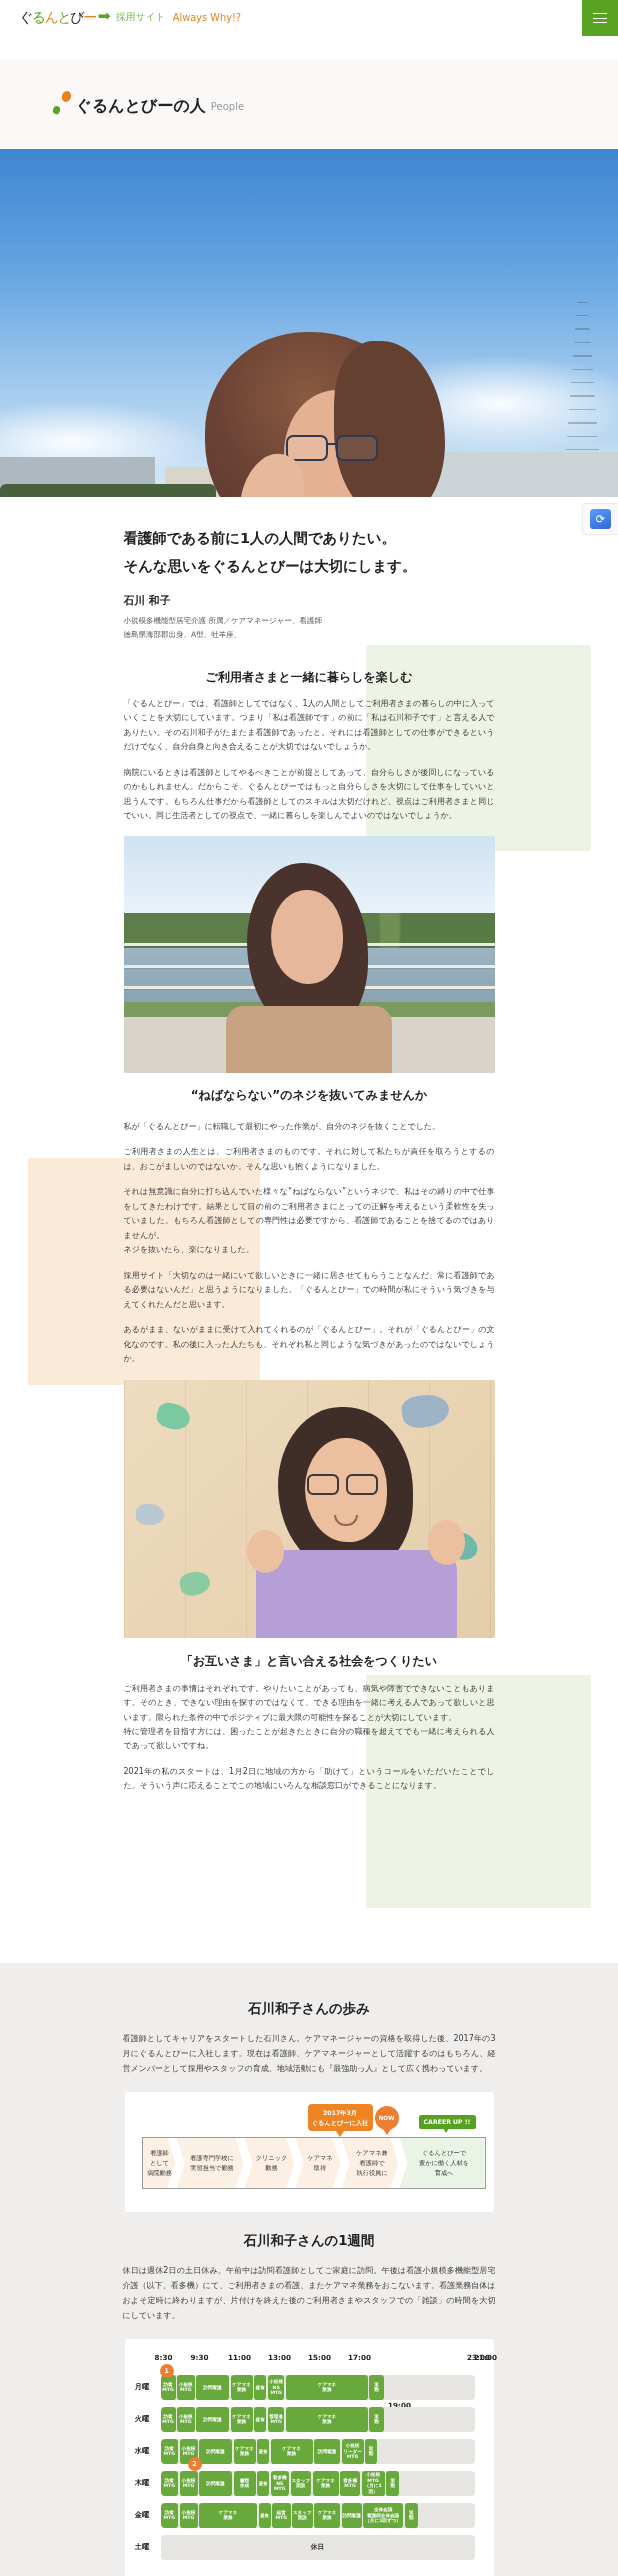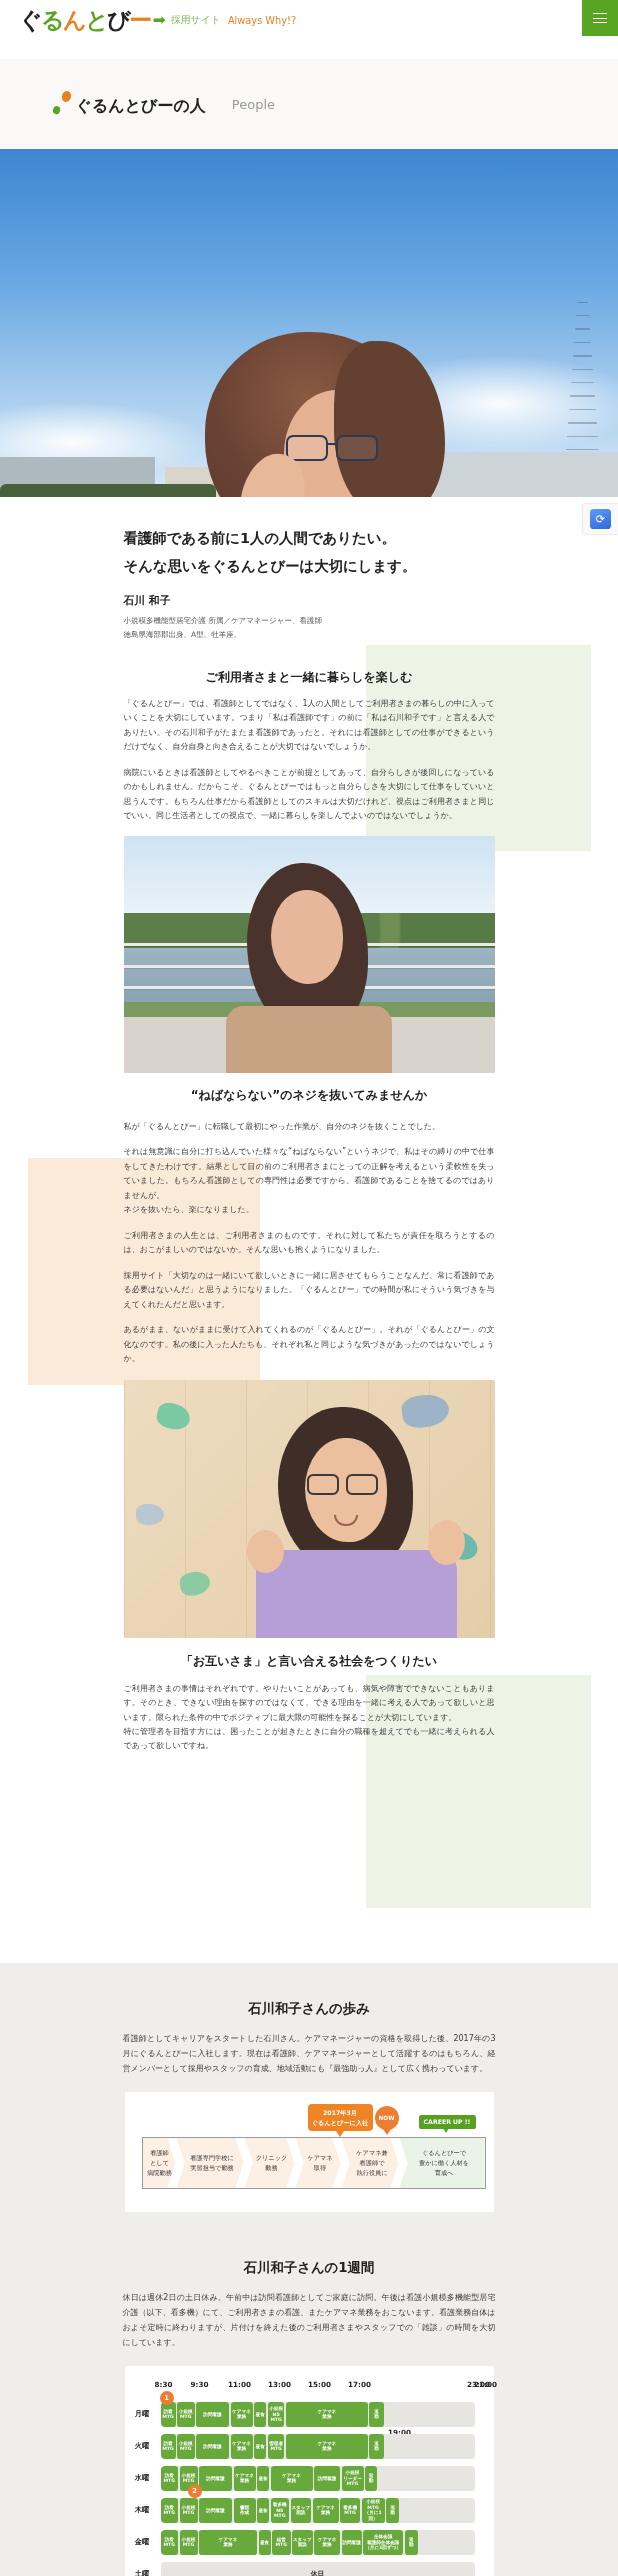--- a/index.html
+++ b/index.html
@@ -5,35 +5,35 @@
   * { box-sizing: border-box; }
   html,body { margin:0; padding:0; }
   body {
     width:618px; height:3091px; overflow:hidden; position:relative;
     background:#fff; font-family:"DejaVu Sans","Liberation Sans",sans-serif;
     color:#3c3c3c;
   }
   
   .site-header { height:59px; background:#fff; position:relative; }
   .logo { position:absolute; left:19px; top:9.3px; display:flex; align-items:center; cursor:pointer; }
-  .logo-mark { font-size:23px; font-weight:700; letter-spacing:-1.5px; line-height:1; }
+  .logo-mark { font-size:14px; font-weight:400; letter-spacing:-1.5px; line-height:1; }
   .logo-arrow { color:#5aa423; font-size:15.5px; margin-left:2.1px; line-height:1; }
   .logo-label { color:#7cb65a; font-size:9.8px; margin-left:5.2px; }
   .logo-tag { color:#e8821e; font-size:9.8px; margin-left:7.2px; }
   .menu-button { position:absolute; right:0; top:0; width:36px; height:36px; background:#5aa423;
     display:flex; flex-direction:column; align-items:center; justify-content:center; gap:3.6px; cursor:pointer; }
   .menu-bar { width:13.4px; height:1px; background:#fff; }
   
   .title-band { height:90px; background:#faf9f7; position:relative; }
   .title-inner { position:absolute; left:53px; top:32px; display:flex; align-items:flex-end; }
   .dots { position:relative; width:18.5px; height:24px; margin-right:4.1px; }
   .dot-o { position:absolute; right:1px; top:0; width:8.8px; height:10.8px; background:#e8821e; border-radius:50%; transform:rotate(18deg); }
   .dot-g { position:absolute; left:0; bottom:1px; width:6.7px; height:8.2px; background:#5aa423; border-radius:50%; transform:rotate(18deg); }
   .page-title { font-size:16px; font-weight:700; color:#222; margin:0; line-height:1.2; }
-  .page-sub { font-size:13px; color:#9a9a9a; margin-left:26px; padding-bottom:2.6px; }
+  .page-sub { font-size:10px; color:#9a9a9a; margin-left:5px; padding-bottom:2.6px; }
   
   .hero { height:348px; position:relative; overflow:hidden;
     background:linear-gradient(180deg,#3f86d2 0%,#64a5e2 35%,#a6ccee 70%,#d8e9f7 100%); }
   .cloud { position:absolute; background:radial-gradient(ellipse at center, rgba(255,255,255,.95) 0%, rgba(255,255,255,0) 70%); }
   .cloud.c1 { left:355px; top:206px; width:289px; height:98px; }
   .cloud.c2 { left:-62px; top:252px; width:268px; height:82px; }
   .tower { position:absolute; left:562px; top:149px; width:41px; height:206px; opacity:.55;
     background:repeating-linear-gradient(0deg, rgba(70,85,95,.65) 0 1.5px, transparent 1.5px 13.4px),
                linear-gradient(90deg, rgba(70,85,95,.7) 0 1.5px, transparent 1.5px calc(100% - 1.5px), rgba(70,85,95,.7) calc(100% - 1.5px) 100%);
     clip-path:polygon(38% 0,62% 0,100% 100%,0 100%); }
@@ -96,21 +96,21 @@
   .p3-face { position:absolute; left:181px; top:58px; width:82px; height:104px; background:#ecbf9f; border-radius:50% 50% 47% 53%; }
   .p3-lens { position:absolute; width:32px; height:20.6px; border:2.1px solid #3a3a3a; border-radius:6.2px; }
   .p3-lensL { left:183px; top:94px; } .p3-lensR { left:222px; top:94px; }
   .p3-smile { position:absolute; left:210px; top:135px; width:24px; height:11.3px; border:2.1px solid #9c6450; border-top:none; border-radius:0 0 20.6px 20.6px; }
   .p3-shirt { position:absolute; left:132px; top:170px; width:201px; height:88px; background:#b69fd6; border-radius:20.6px 20.6px 0 0; }
   .p3-handL { position:absolute; left:123px; top:150px; width:37px; height:43px; background:#ecbf9f; border-radius:50%; }
   .p3-handR { position:absolute; left:304px; top:140px; width:37px; height:45px; background:#ecbf9f; border-radius:50%; }
   
   .gray-wrap { height:980px; background:#f0eeec; overflow:hidden; }
   .sec-h { font-size:13.4px; font-weight:700; text-align:center; color:#222; margin:0; }
-  .pt72 { padding-top:37px; } .pt92 { padding-top:47px; }
+  .pt72 { padding-top:37px; } .pt92 { padding-top:20px; }
   .sec-desc { width:373px; margin:13.4px auto 0; font-size:8px; line-height:15px; color:#3c3c3c; text-align:justify; }
   .card { width:369px; margin:15.5px auto 0; background:#fff; border-radius:2.1px; position:relative; }
   .card1 { height:120px; }
   .card2 { height:276px; }
   
   .bub-join { position:absolute; left:183px; top:12.4px; width:65px; height:27px; background:#ee8424; border-radius:4.1px;
     color:#fff; font-size:6.2px; font-weight:700; display:flex; flex-direction:column; align-items:center; justify-content:center; line-height:1.55; z-index:2; }
   .tail-join { position:absolute; left:211px; top:39px; width:0; height:0; border-left:4.6px solid transparent; border-right:4.6px solid transparent; border-top:6.2px solid #ee8424; z-index:2; }
   .bub-now { position:absolute; left:250px; top:14px; width:24px; height:24px; border-radius:50%; background:#ed7d31;
     color:#fff; font-size:5.7px; font-weight:700; display:flex; align-items:center; justify-content:center; z-index:2; }
@@ -219,23 +219,23 @@
       <div class="p2-rail" style="top:129px"></div>
       <div class="p2-rail" style="top:150px"></div>
       <div class="p2-hair"></div>
       <div class="p2-face"></div>
       <div class="p2-body"></div>
     </div>
 
     <h3 class="section-heading mt28">“ねばならない”のネジを抜いてみませんか</h3>
     <div id="sec2-paras">
         <p class="body first">私が「ぐるんとびー」に転職して最初にやった作業が、自分のネジを抜くことでした。</p>
+        <p class="body">ご利用者さまの人生とは、ご利用者さまのものです。それに対して私たちが責任を取ろうとするのは、おこがましいのではないか。そんな思いも抱くようになりました。</p>
         <p class="body">それは無意識に自分に打ち込んでいた様々な“ねばならない”というネジで、私はその縛りの中で仕事をしてきたわけです。結果として目の前のご利用者さまにとっての正解を考えるという柔軟性を失っていました。もちろん看護師としての専門性は必要ですから、看護師であることを捨てるのではありませんが。
 ネジを抜いたら、楽になりました。</p>
-        <p class="body">ご利用者さまの人生とは、ご利用者さまのものです。それに対して私たちが責任を取ろうとするのは、おこがましいのではないか。そんな思いも抱くようになりました。</p>
         <p class="body">採用サイト「大切なのは一緒にいて欲しいときに一緒に居させてもらうことなんだ、常に看護師である必要はないんだ」と思うようになりました。「ぐるんとびー」での時間が私にそういう気づきを与えてくれたんだと思います。</p>
         <p class="body">あるがまま、ないがままに受けて入れてくれるのが「ぐるんとびー」。それが「ぐるんとびー」の文化なのです。私の後に入った人たちも、それぞれ私と同じような気づきがあったのではないでしょうか。</p>
       </div>
 
     <div class="photo photo3">
       <div class="hold g1"></div>
       <div class="hold s1"></div>
       <div class="hold t1"></div>
       <div class="hold g2"></div>
       <div class="hold s2"></div>
@@ -246,20 +246,21 @@
       <div class="p3-smile"></div>
       <div class="p3-shirt"></div>
       <div class="p3-handL"></div>
       <div class="p3-handR"></div>
     </div>
 
     <h3 class="section-heading mt30">「お互いさま」と言い合える社会をつくりたい</h3>
     <div id="sec3-paras">
         <p class="body">ご利用者さまの事情はそれぞれです。やりたいことがあっても、病気や障害でできないこともあります。そのとき、できない理由を探すのではなくて、できる理由を一緒に考える人であって欲しいと思います。限られた条件の中でポジティブに最大限の可能性を探ることが大切にしています。
 特に管理者を目指す方には、困ったことが起きたときに自分の職種を超えてでも一緒に考えられる人であって欲しいですね。</p>
+        <p class="body">2021年の私のスタートは、1月2日に地域の方から「助けて」というコールをいただいたことでした。そういう声に応えることでこの地域にいろんな相談窓口ができることになります。</p>
       </div>
   </div>
 </main>
 
 <div class="gray-wrap">
 
   <section>
     <h3 class="sec-h pt72">石川和子さんの歩み</h3>
     <p class="sec-desc">看護師としてキャリアをスタートした石川さん。ケアマネージャーの資格を取得した後、2017年の3月にぐるんとびーに入社します。現在は看護師、ケアマネージャーとして活躍するのはもちろん、経営メンバーとして採用やスタッフの育成、地域活動にも『最強助っ人』として広く携わっています。</p>
     <div class="card card1">

